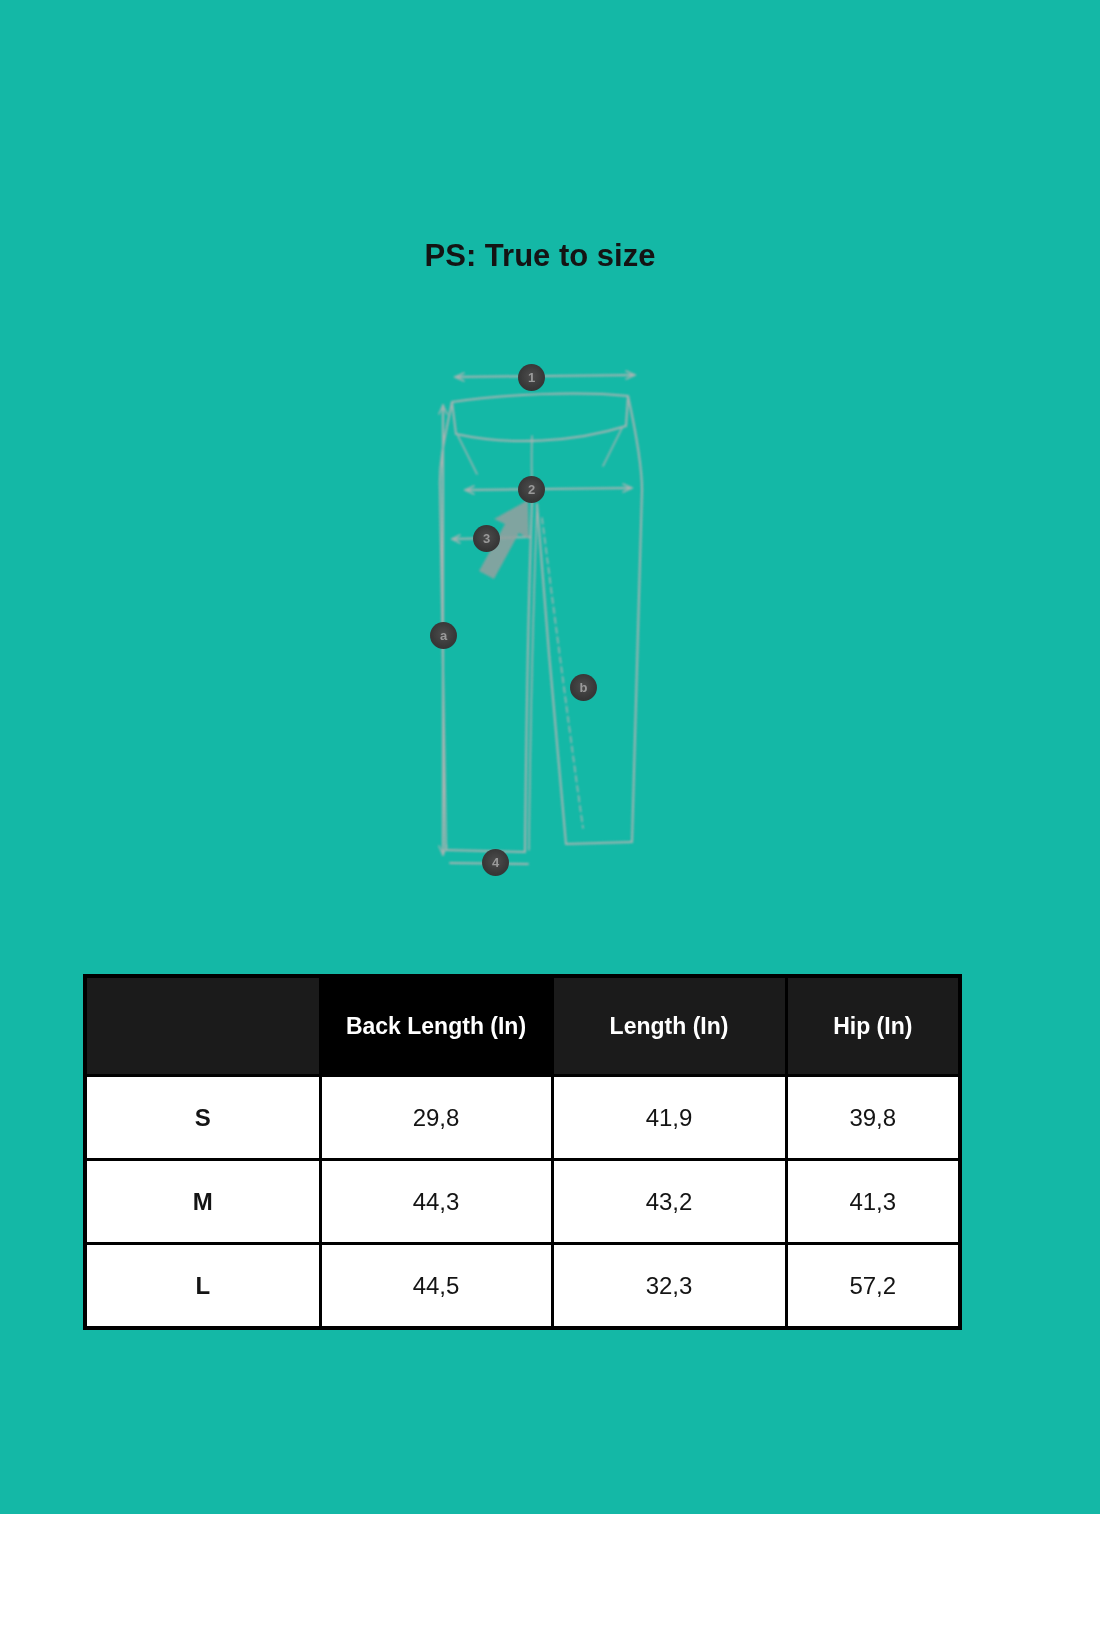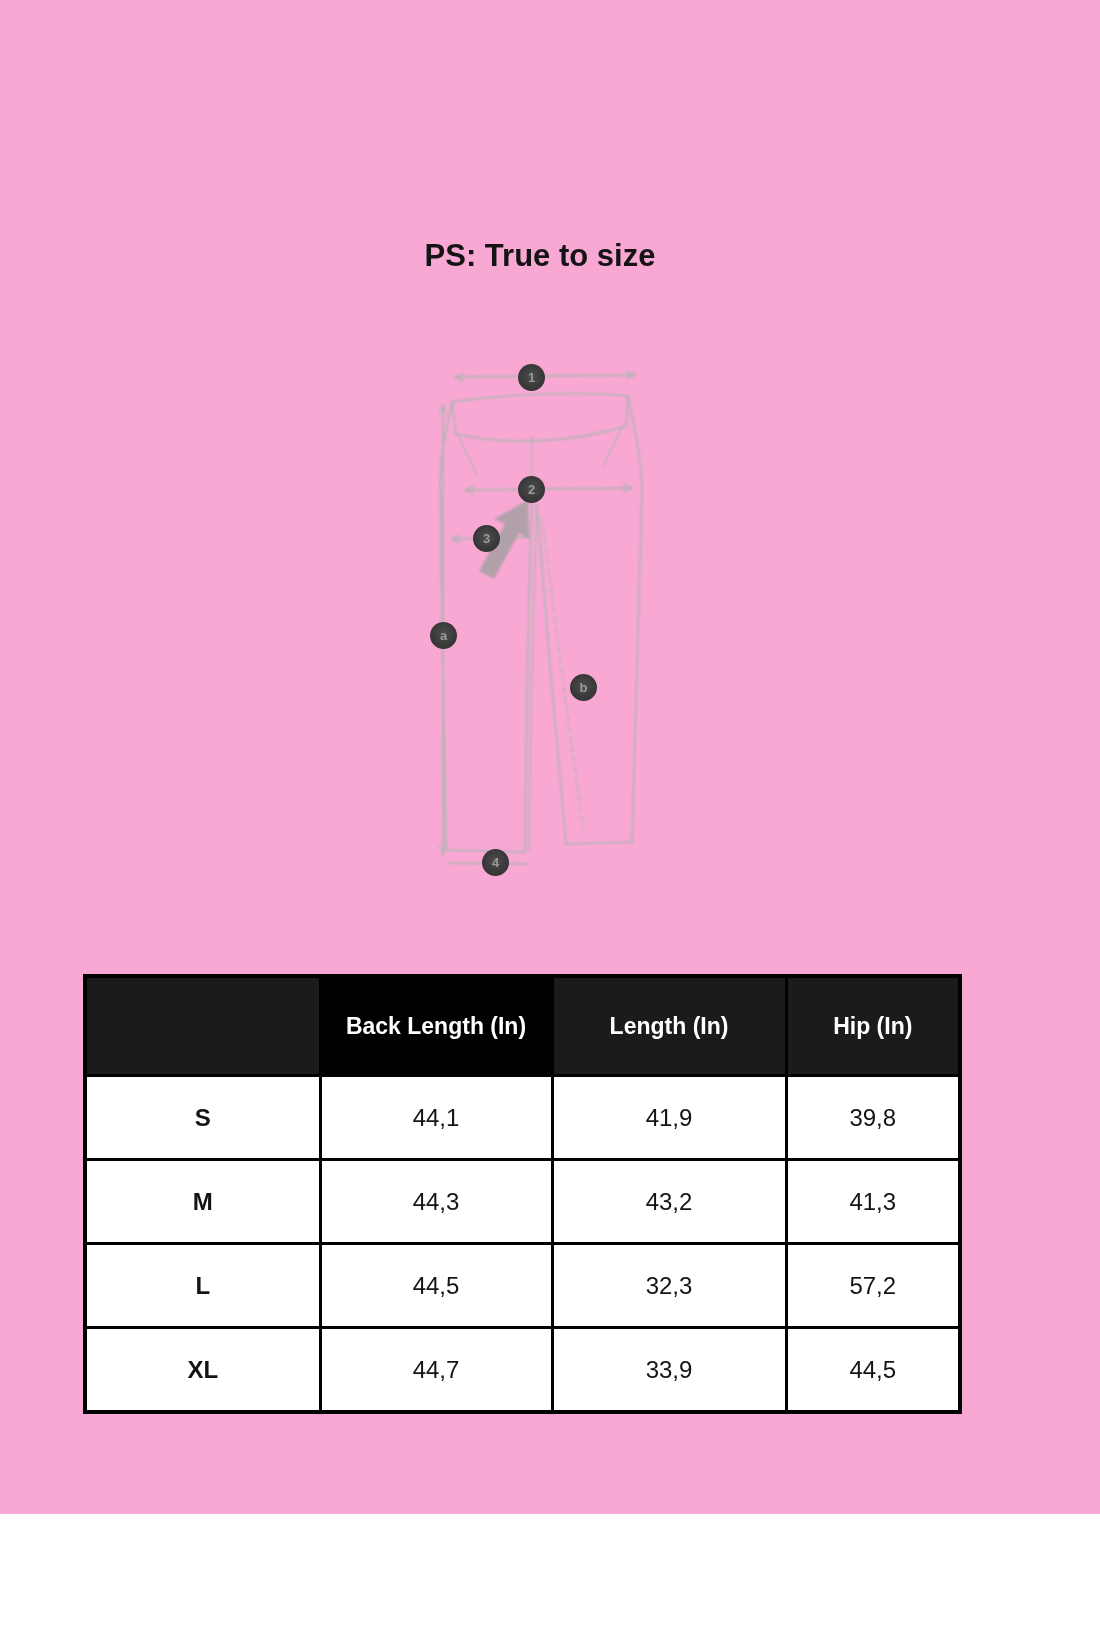--- a/index.html
+++ b/index.html
@@ -1,17 +1,17 @@
 <!DOCTYPE html>
 <html><head>
 <meta charset="utf-8">
 <style>
   html,body{margin:0;padding:0;background:#ffffff;}
   body{font-family:"Liberation Sans","DejaVu Sans",sans-serif;color:#111;}
-  .page{position:relative;width:1100px;height:1514px;background:#f9a8d4;overflow:hidden;}
+  .page{position:relative;width:1100px;height:1514px;background:#14b8a6;overflow:hidden;}
 
   
   .title{
     position:absolute;left:0;top:238px;width:1080px;
     text-align:center;font-size:31px;font-weight:bold;color:#141414;
     letter-spacing:0px;
   }
 
   
   .diagram{position:absolute;left:380px;top:350px;width:300px;height:530px;}
@@ -114,38 +114,32 @@
       <tr>
         <th></th>
         <th class="hl">Back Length (In)</th>
         <th class="wsep">Length (In)</th>
         <th class="wsep">Hip (In)</th>
       </tr>
     </thead>
     <tbody>
       <tr>
         <td class="size-label">S</td>
-        <td>44,1</td>
+        <td>29,8</td>
         <td>41,9</td>
         <td>39,8</td>
       </tr>
       <tr>
         <td class="size-label">M</td>
         <td>44,3</td>
         <td>43,2</td>
         <td>41,3</td>
       </tr>
       <tr>
         <td class="size-label">L</td>
         <td>44,5</td>
         <td>32,3</td>
         <td>57,2</td>
       </tr>
-      <tr>
-        <td class="size-label">XL</td>
-        <td>44,7</td>
-        <td>33,9</td>
-        <td>44,5</td>
-      </tr>
     </tbody>
   </table>
 
 </div>
 
 </body></html>

